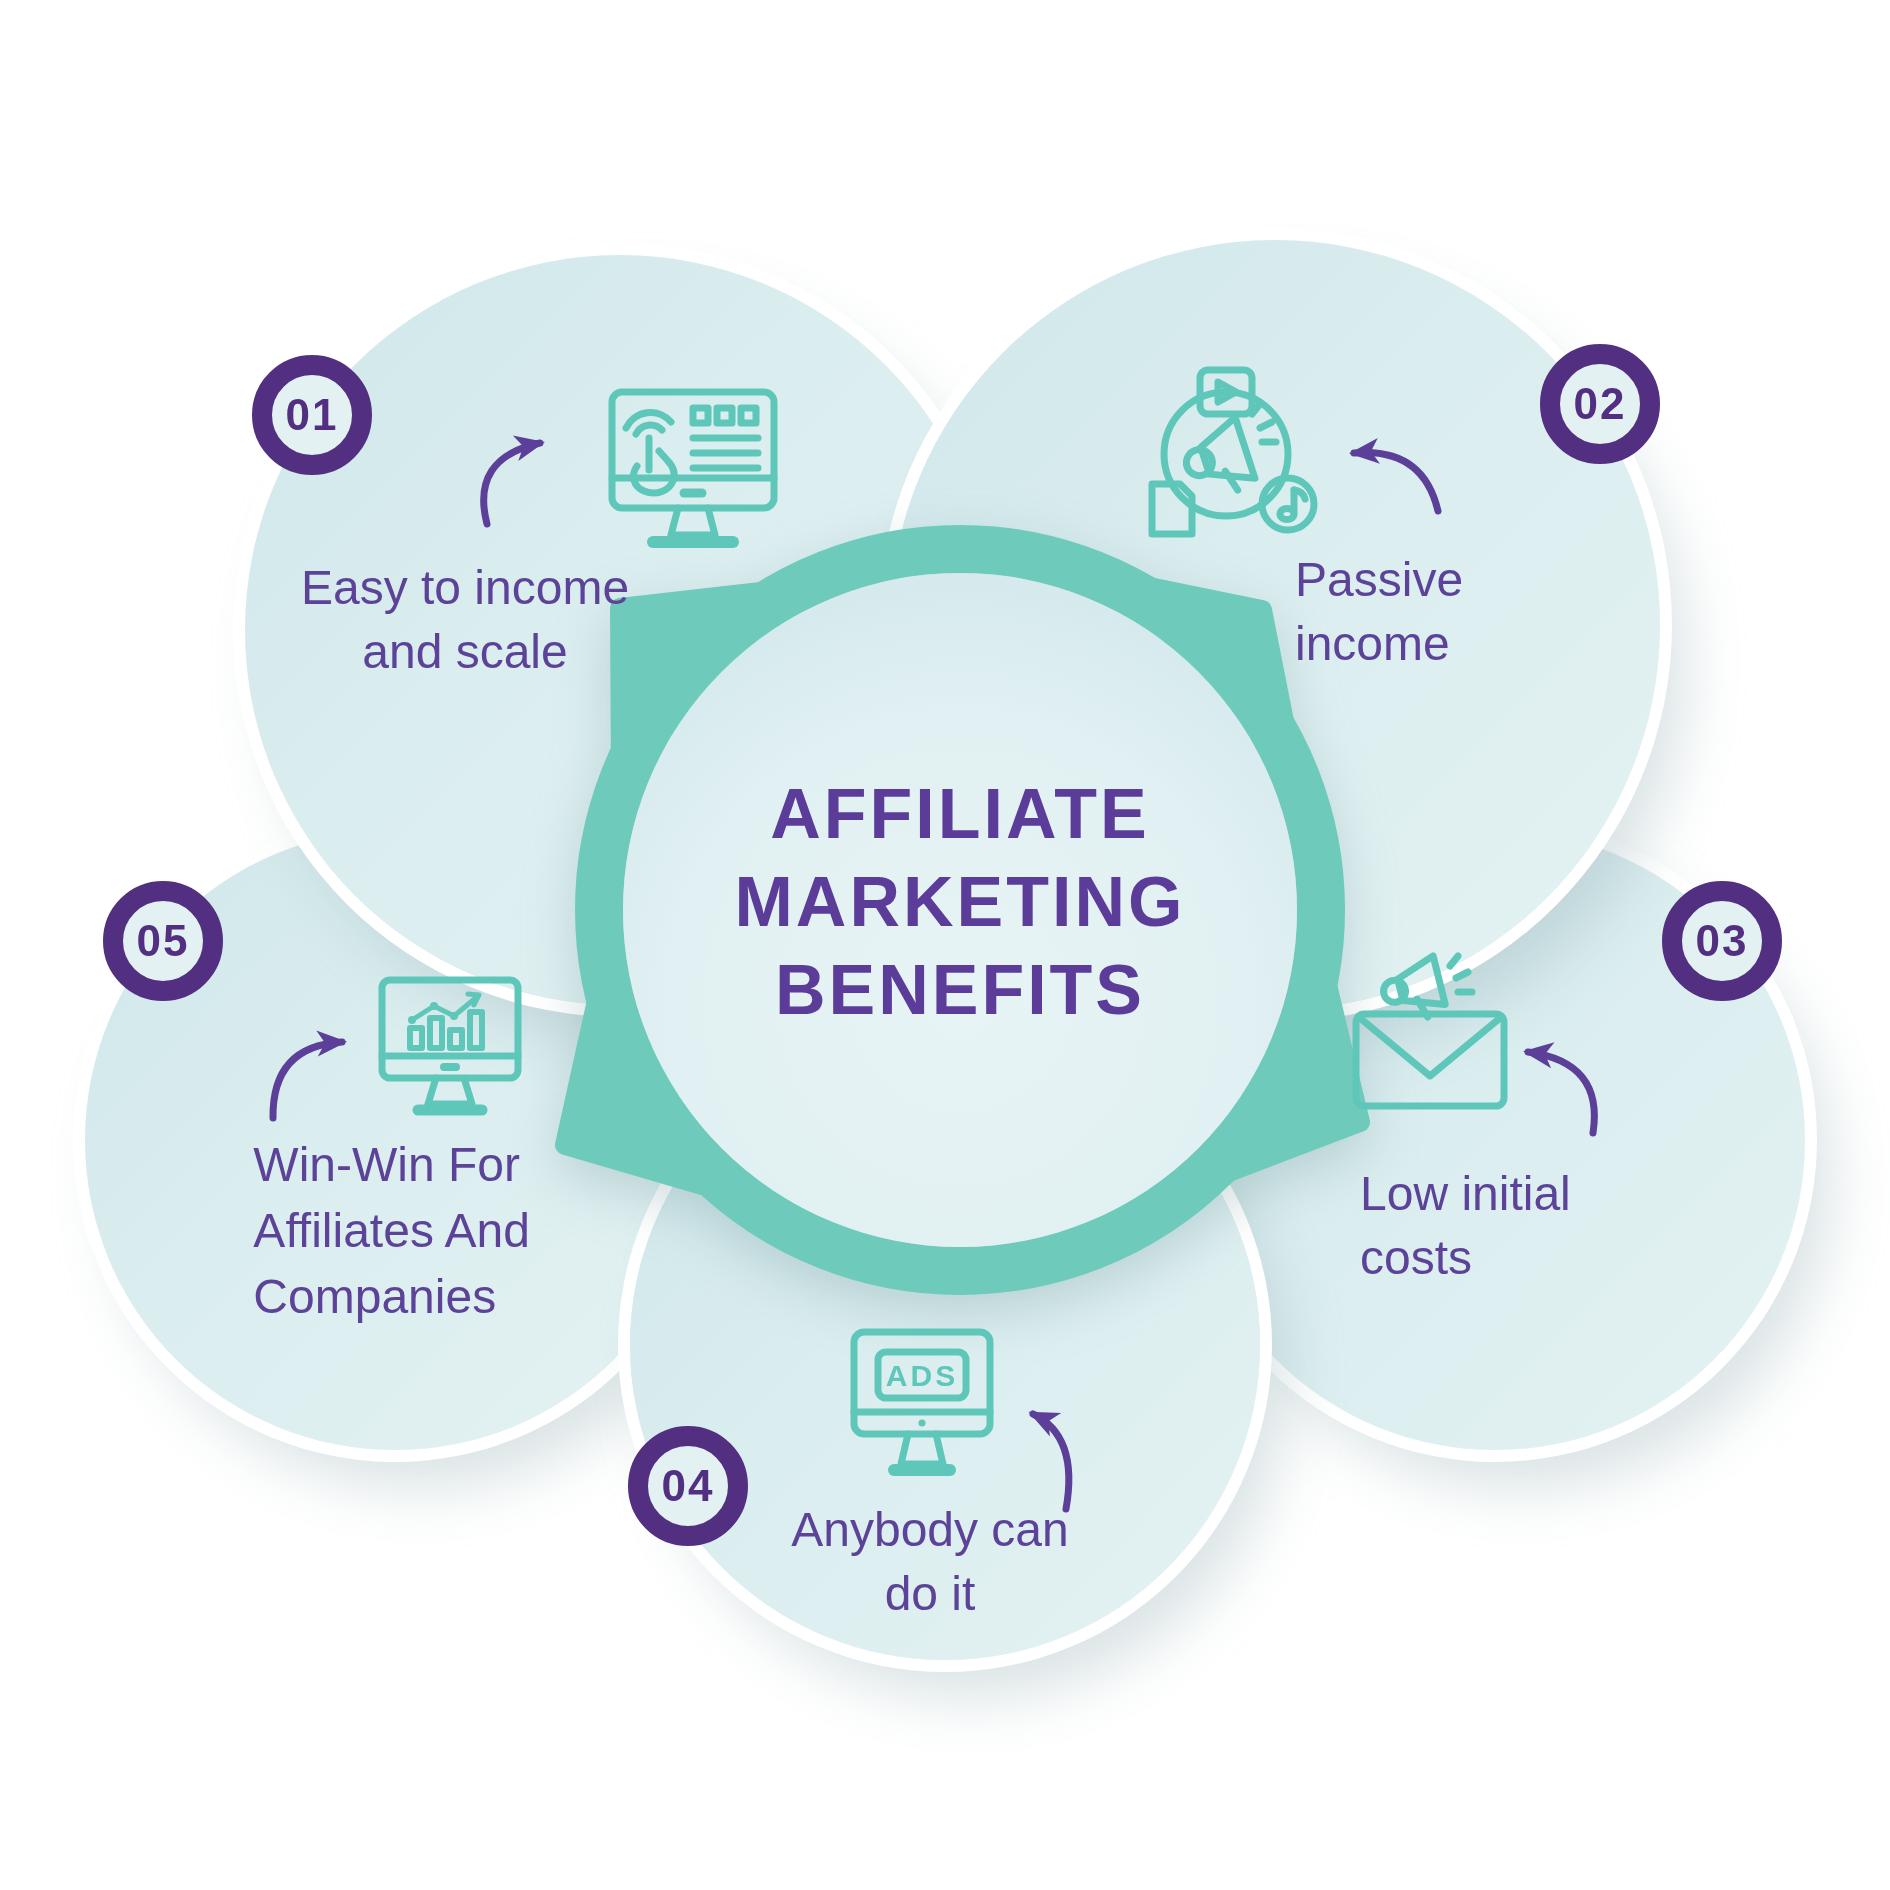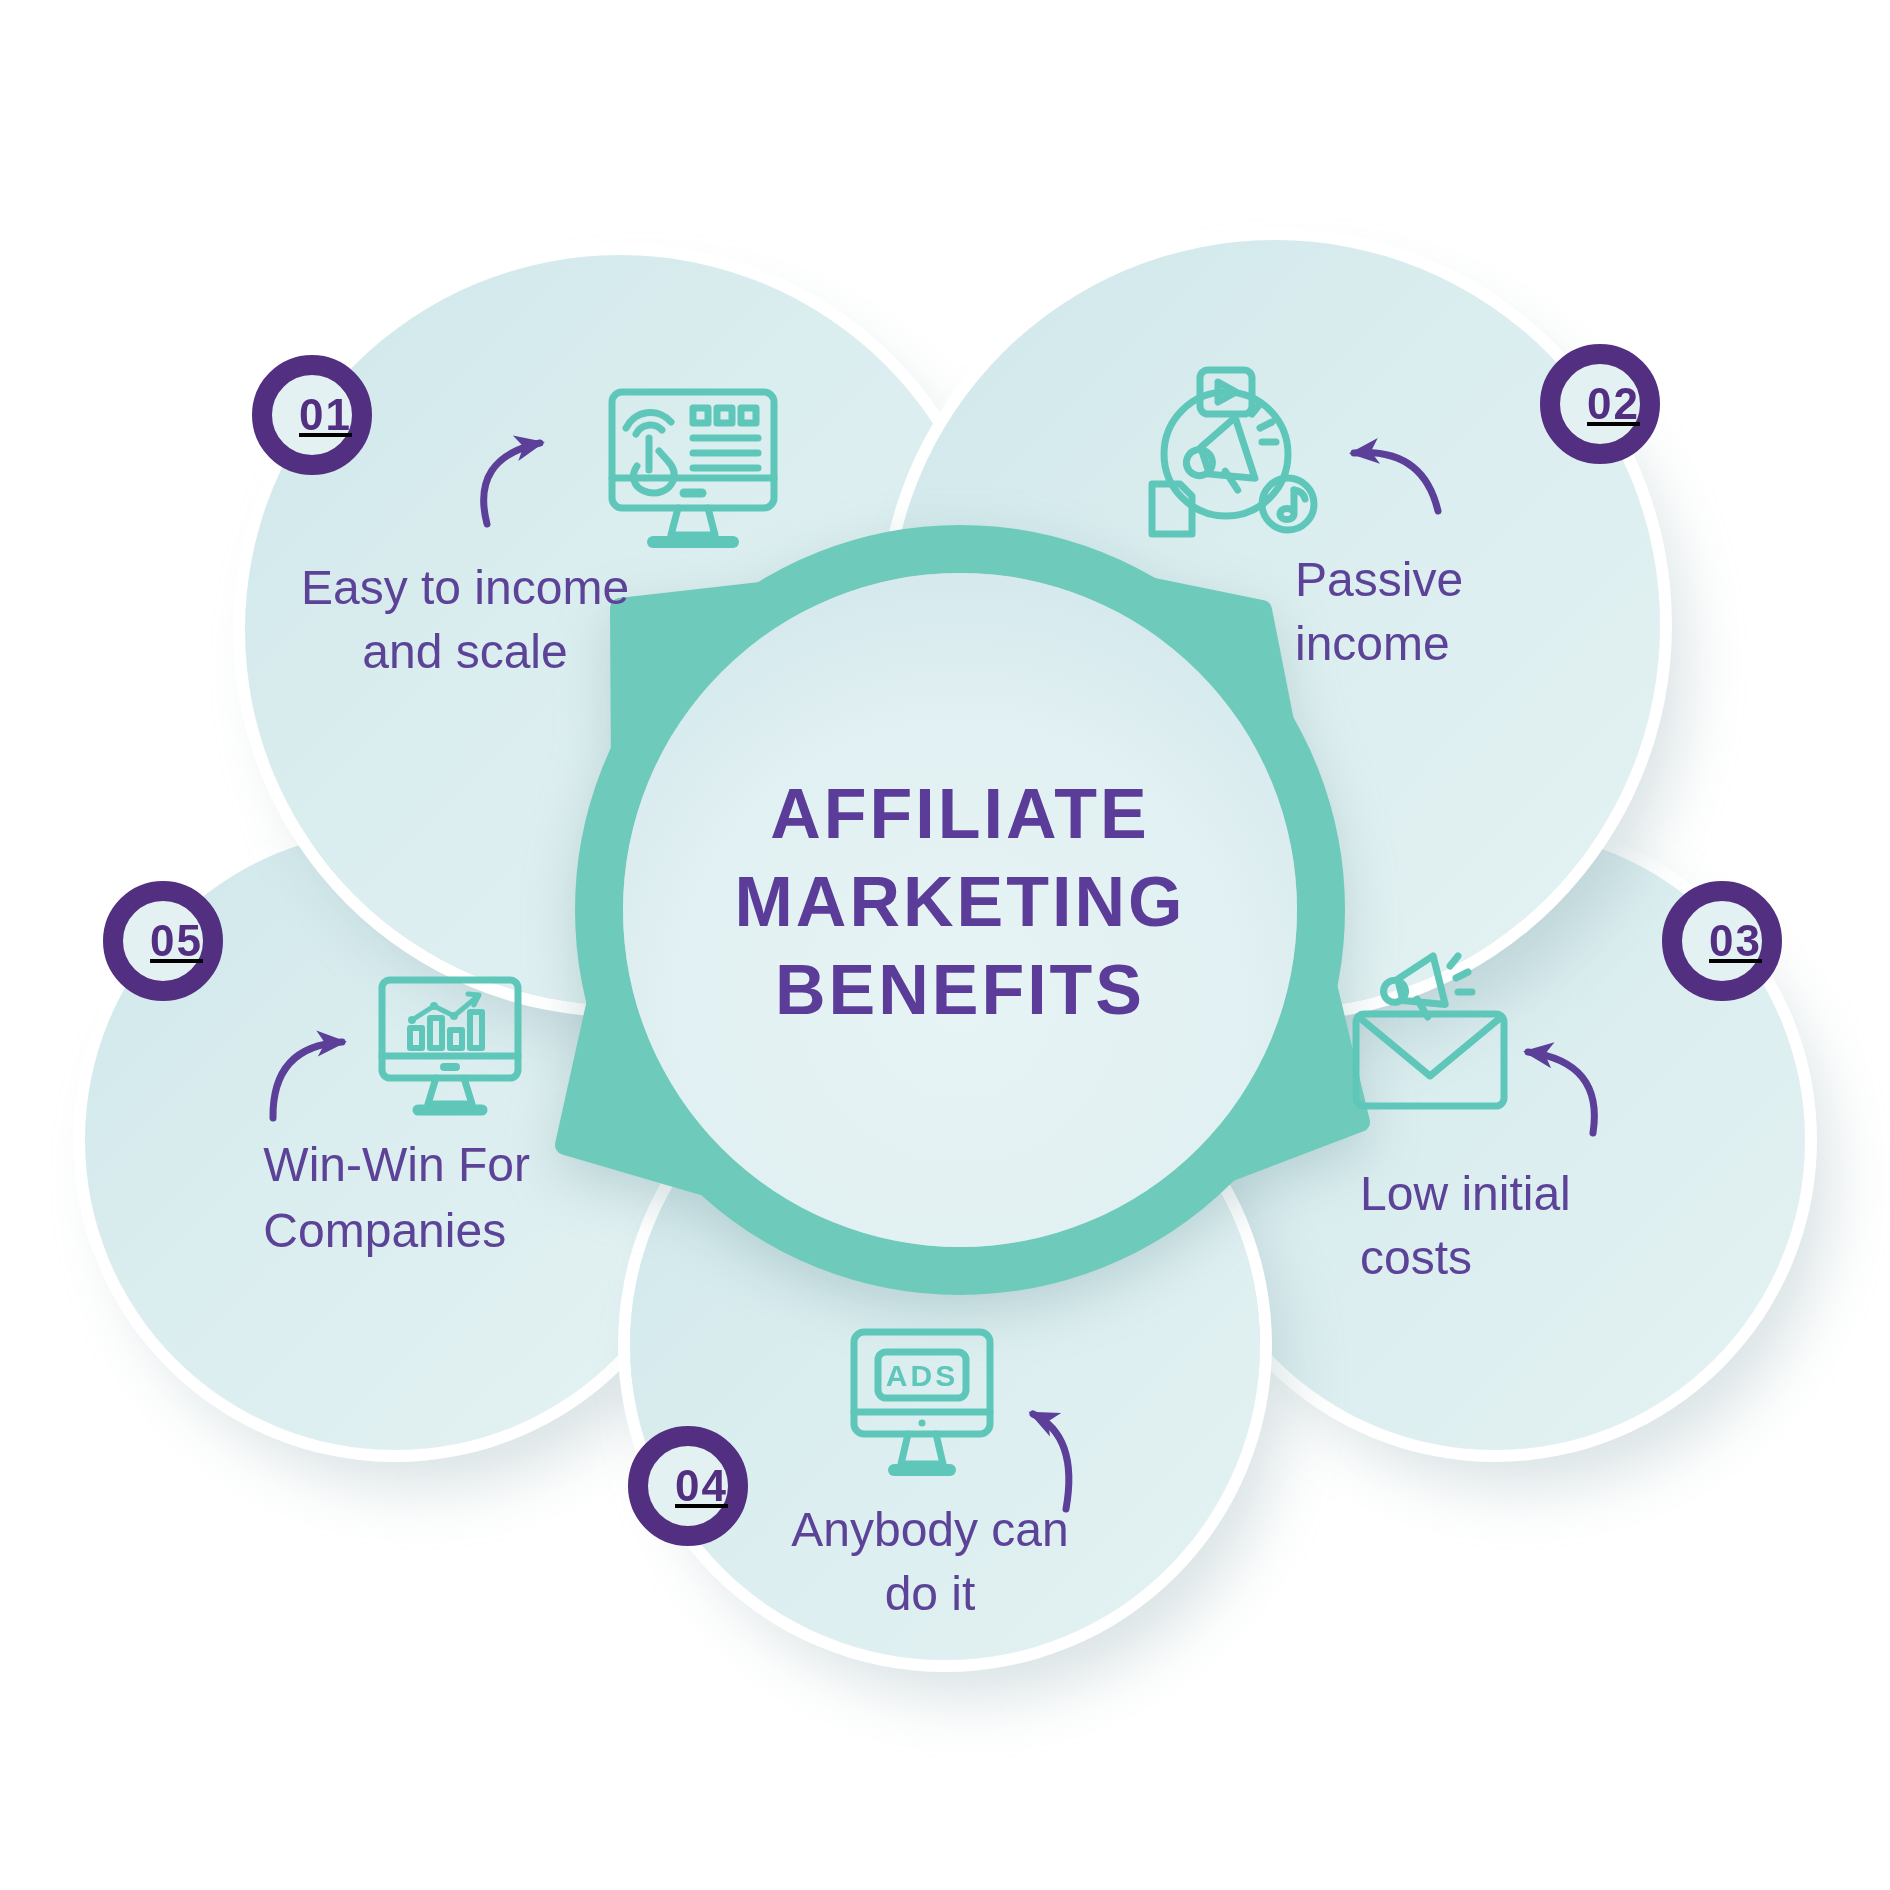--- a/index.html
+++ b/index.html
@@ -21,22 +21,22 @@
     filter:drop-shadow(0 18px 26px rgba(105,145,150,0.30));}
 
   .center-title{position:absolute;left:960px;top:770px;transform:translateX(-50%);
     text-align:center;color:#5b3c99;font-weight:700;font-size:70px;line-height:88px;
     letter-spacing:3px;white-space:nowrap;}
   .center-title span{display:block;}
 
   
   .badge{position:absolute;width:120px;height:120px;box-sizing:border-box;
     border:20px solid #522f80;border-radius:50%;background:#e3f1f2;
-    display:flex;align-items:center;justify-content:flex-end;
-    transform:translate(-50%,-50%);text-decoration:underline;}
+    display:flex;align-items:center;justify-content:center;
+    transform:translate(-50%,-50%);}
   .badge span{font-size:44px;font-weight:700;color:#522f80;letter-spacing:2px;}
   #b1{left:312px;top:415px;}
   #b2{left:1600px;top:404px;}
   #b3{left:1722px;top:941px;}
   #b4{left:688px;top:1486px;}
   #b5{left:163px;top:941px;}
 
   
   .label{position:absolute;color:#5c4398;font-size:48px;line-height:64px;white-space:nowrap;}
   .label span{display:block;}
@@ -219,14 +219,15 @@
 <div class="label" id="l3">
   <span>Low initial</span>
   <span>costs</span>
 </div>
 <div class="label" id="l4">
   <span>Anybody can</span>
   <span>do it</span>
 </div>
 <div class="label" id="l5">
   <span>Win-Win For</span>
+  <span>Affiliates And</span>
   <span>Companies</span>
 </div>
 
 </body></html>

